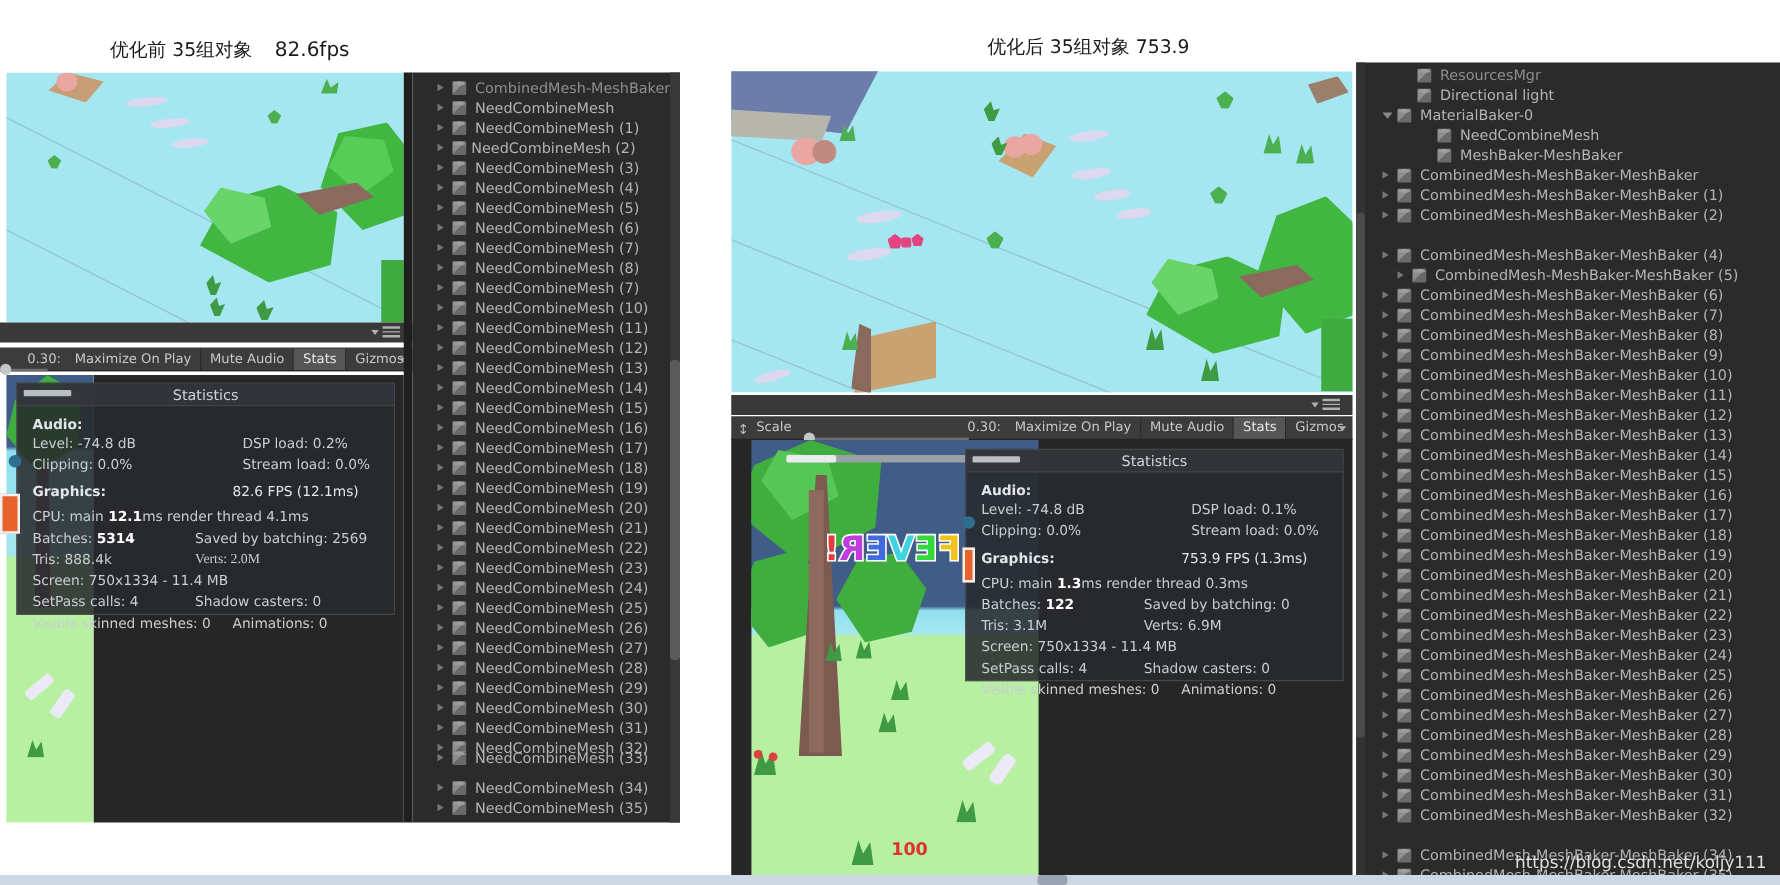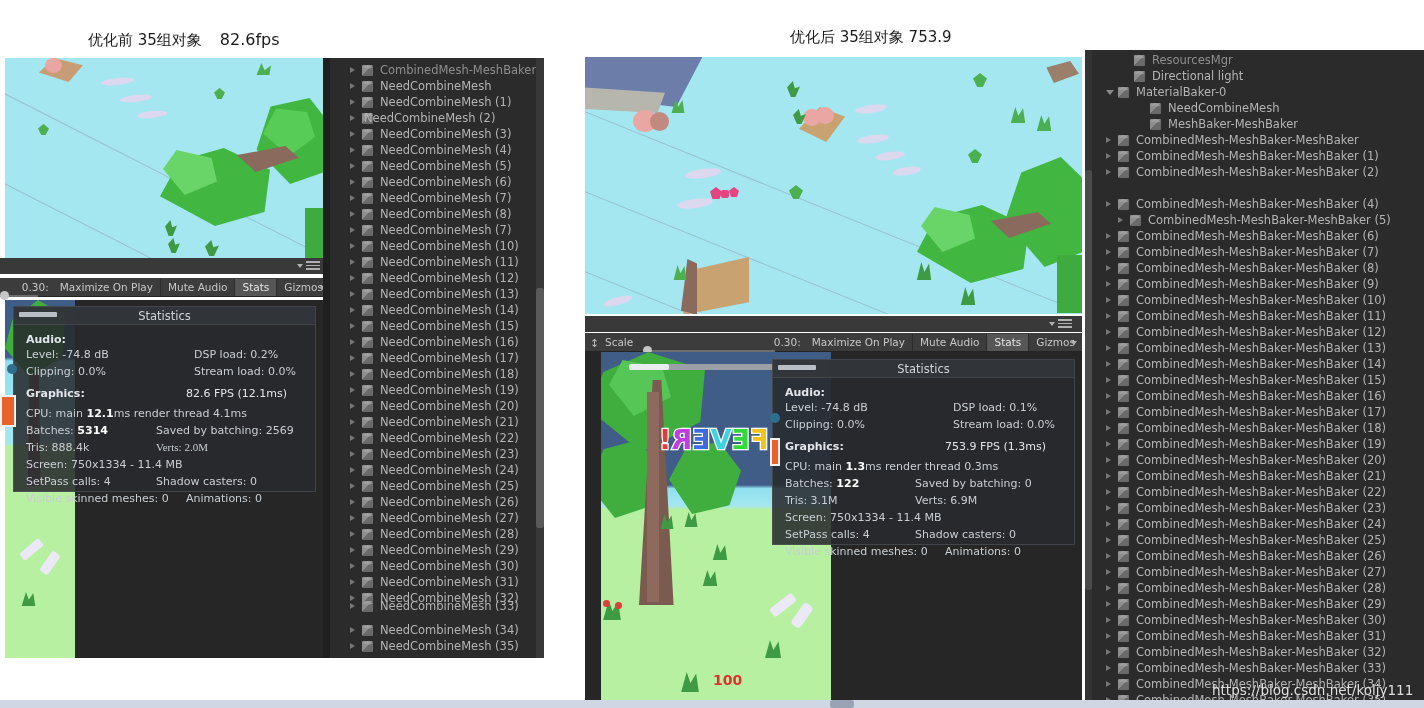--- a/index.html
+++ b/index.html
@@ -279,21 +279,21 @@
         <div class="cube" style="left: 26px;">
           <i></i>
         </div>
         <div class="lbl" style="left: 44px;">NeedCombineMesh (1)</div>
       </div>
       <div class="hier-row" style="top: 50px; position: absolute; left: 0px; width: 100%;">
         <div class="tri" style="left: 14px;"></div>
         <div class="cube" style="left: 26px;">
           <i></i>
         </div>
-        <div class="lbl" style="left: 28px;">NeedCombineMesh (2)</div>
+        <div class="lbl" style="left: 41px;">NeedCombineMesh (2)</div>
       </div>
       <div class="hier-row" style="top: 66px; position: absolute; left: 0px; width: 100%;">
         <div class="tri" style="left: 14px;"></div>
         <div class="cube" style="left: 26px;">
           <i></i>
         </div>
         <div class="lbl" style="left: 44px;">NeedCombineMesh (3)</div>
       </div>
       <div class="hier-row" style="top: 82px; position: absolute; left: 0px; width: 100%;">
         <div class="tri" style="left: 14px;"></div>
@@ -926,27 +926,20 @@
         </div>
         <div class="lbl" style="left: 44px;">CombinedMesh-MeshBaker-MeshBaker (31)</div>
       </div>
       <div class="hier-row" style="top: 594px; position: absolute; left: 0px; width: 100%;">
         <div class="tri" style="left: 14px;"></div>
         <div class="cube" style="left: 26px;">
           <i></i>
         </div>
         <div class="lbl" style="left: 44px; text-align: right;">CombinedMesh-MeshBaker-MeshBaker (32)</div>
       </div>
-      <div class="hier-row" style="top: 610px; position: absolute; left: 0px; width: 100%;">
-        <div class="tri" style="left: 14px;"></div>
-        <div class="cube" style="left: 26px;">
-          <i></i>
-        </div>
-        <div class="lbl" style="left: 44px;">CombinedMesh-MeshBaker-MeshBaker (33)</div>
-      </div>
       <div class="hier-row" style="top: 626px; position: absolute; left: 0px; width: 100%;">
         <div class="tri" style="left: 14px;"></div>
         <div class="cube" style="left: 26px;">
           <i></i>
         </div>
         <div class="lbl" style="left: 44px;">CombinedMesh-MeshBaker-MeshBaker (34)</div>
       </div>
       <div class="hier-row" style="top: 642px; position: absolute; left: 0px; width: 100%;">
         <div class="tri" style="left: 14px;"></div>
         <div class="cube" style="left: 26px;">

